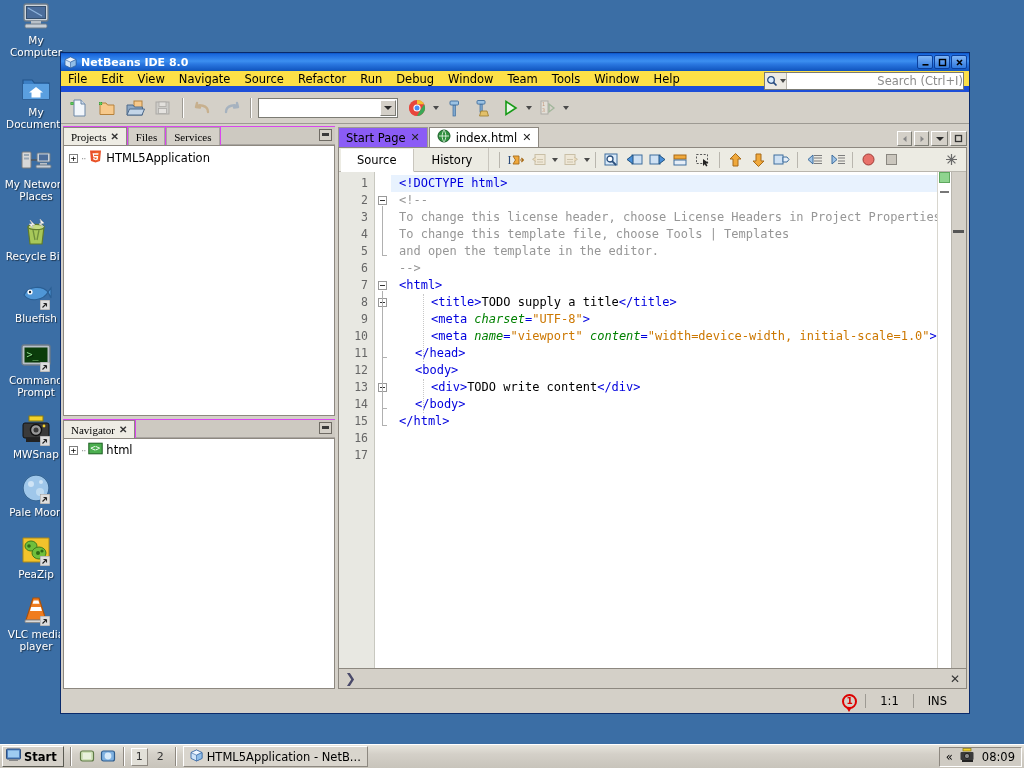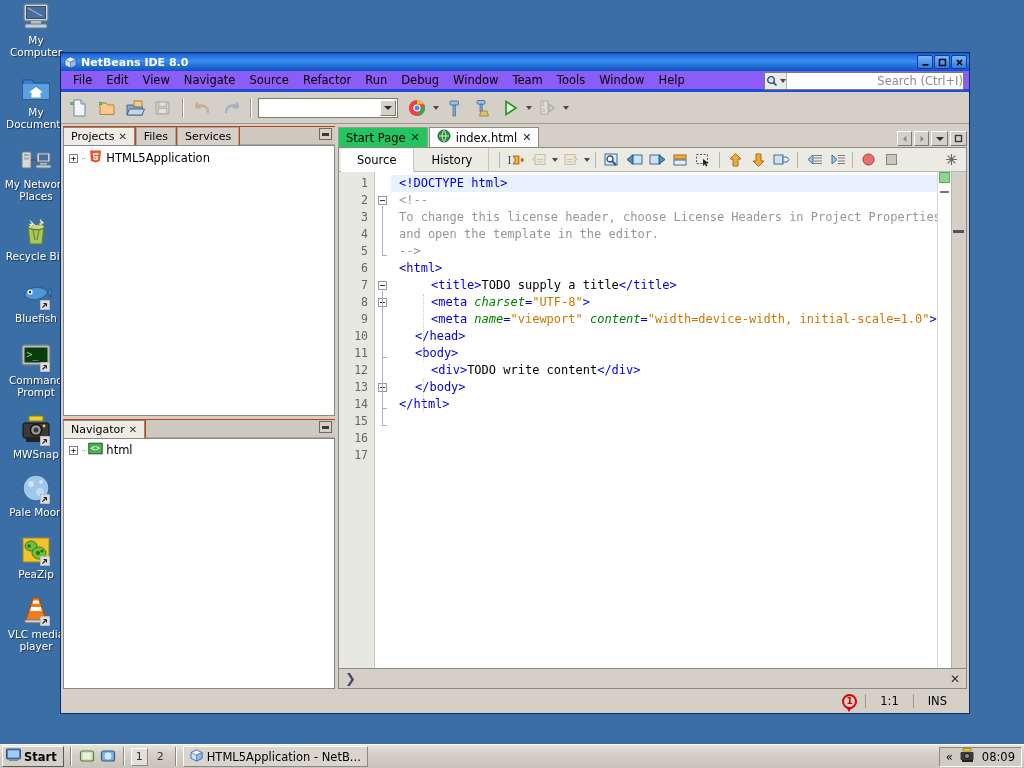--- a/index.html
+++ b/index.html
@@ -53,24 +53,23 @@
     background:linear-gradient(to bottom,#7fb4f5,#2f7ae0);
     border:1px solid #0b3f9b; border-radius:2px;
     display:flex; align-items:center; justify-content:center;
     color:#000; font-size:9px; font-weight:bold; line-height:1;
     font-family:"DejaVu Sans", sans-serif;
   }
 
   
   #nb-menubar {
     flex:0 0 21px; height:21px;
-    background:#8b5cf6;
+    background:#fde047;
     display:flex; align-items:center;
-    padding-left:5px;
-    border-bottom:3px solid #1d4ed8;
+    border-bottom:6px solid #1d4ed8;
     position:relative;
   }
   .menu-item {
     padding:2px 7px; font-size:11.5px; color:#000; cursor:default;
     font-family:"DejaVu Sans", sans-serif;
   }
   #search-wrap {
     position:absolute; right:5px; top:1px;
     display:flex; align-items:center;
     height:18px; width:200px;
@@ -106,21 +105,21 @@
   .dropcaret { width:0;height:0;border-left:4px solid transparent;border-right:4px solid transparent;border-top:4px solid #2b2b2b; }
   .tb-smallcaret { width:0;height:0;border-left:3px solid transparent;border-right:3px solid transparent;border-top:4px solid #4a4a4a; margin-left:1px; }
 
   
   #nb-body { flex:1; display:flex; padding:2px 2px 0 2px; gap:3px; min-height:0; }
   #left-col { width:272px; display:flex; flex-direction:column; gap:3px; }
   #right-col { flex:1; display:flex; flex-direction:column; min-width:0; }
 
   
   .panel { background:#d4d0c8; display:flex; flex-direction:column; min-height:0; }
-  .tabstrip { height:19px; display:flex; align-items:center; background:#c2410c; position:relative; }
+  .tabstrip { height:19px; display:flex; align-items:flex-end; background:#d946ef; position:relative;font-family:Liberation Serif, serif; }
   .wtab {
     height:18px; display:flex; align-items:center; gap:4px;
     padding:0 7px; font-size:11px;
     background:#d4d0c8; border:1px solid #a9a5a0; border-bottom:none;
     margin-right:1px; color:#000;
   }
   .wtab.active { background:#eeece4; border-color:#8d8880; font-weight:normal; }
   .wtab .x { font-size:10px; color:#333; font-weight:bold; }
   .tab-fill { flex:1; border-bottom:1px solid #a9a5a0; height:18px; background:#cdc9c1; }
   .minbox {
@@ -137,21 +136,21 @@
     width:9px; height:9px; border:1px solid #7f7f7f; background:#fff;
     display:flex; align-items:center; justify-content:center;
     font-size:9px; line-height:7px; color:#000; font-family:"DejaVu Sans Mono", monospace;
   }
   .dots { color:#9a9a9a; letter-spacing:-1px; font-size:10px; }
 
   
   #editor-tabstrip { height:21px; display:flex; align-items:flex-end; background:#d4d0c8; }
   .etab {
     height:20px; display:flex; align-items:center; gap:5px; padding:0 7px;
-    font-size:11.5px; border:1px solid #9d9a93; border-bottom:none; background:#22c55e;
+    font-size:11.5px; border:1px solid #9d9a93; border-bottom:none; background:#8b5cf6;
     margin-right:1px;
   }
   .etab.active { background:#fff; border-color:#8d8880; }
   .etab .x { font-weight:bold; font-size:11px; color:#222; }
   #etab-right { margin-left:auto; display:flex; align-items:center; gap:2px; padding-bottom:1px; }
   .navbtn {
     width:15px; height:15px; background:#d4d0c8;
     border:1px solid #fff; border-right-color:#7b7b73; border-bottom-color:#7b7b73;
     display:flex; align-items:center; justify-content:center;
   }
@@ -793,20 +792,21 @@
               <div class="foldend" style="top: 253px;"></div>
               <div class="foldline" style="top: 136px; height: 49px;"></div>
               <div class="foldend" style="top: 185px;"></div>
               <div class="foldline" style="top: 221px; height: 15px;"></div>
               <div class="foldend" style="top: 236px;"></div>
             </div>
           <div id="code-text">
               <div class="cl hl"><span class="tag">&lt;!DOCTYPE html&gt;</span></div>
               <div class="cl"><span class="cmt">&lt;!--</span></div>
               <div class="cl"><span class="cmt">To change this license header, choose License Headers in Project Properties.</span></div>
+              <div class="cl"><span class="cmt">To change this template file, choose Tools | Templates</span></div>
               <div class="cl"><span class="cmt">and open the template in the editor.</span></div>
               <div class="cl"><span class="cmt">--&gt;</span></div>
               <div class="cl"><span class="tag">&lt;html&gt;</span></div>
               <div class="cl" style="padding-left: 40px;"><span class="tag">&lt;title&gt;</span><span class="txt">TODO supply a title</span><span class="tag">&lt;/title&gt;</span></div>
               <div class="cl" style="padding-left: 40px;"><span class="tag">&lt;meta </span><span class="attr">charset</span><span class="tag">=</span><span class="val">"UTF-8"</span><span class="tag">&gt;</span></div>
               <div class="cl" style="padding-left: 40px;"><span class="tag">&lt;meta </span><span class="attr">name</span><span class="tag">=</span><span class="val">"viewport"</span><span class="txt"> </span><span class="attr">content</span><span class="tag">=</span><span class="val">"width=device-width, initial-scale=1.0"</span><span class="tag">&gt;</span></div>
               <div class="cl" style="padding-left: 24px;"><span class="tag">&lt;/head&gt;</span></div>
               <div class="cl" style="padding-left: 24px;"><span class="tag">&lt;body&gt;</span></div>
               <div class="cl" style="padding-left: 40px;"><span class="tag">&lt;div&gt;</span><span class="txt">TODO write content</span><span class="tag">&lt;/div&gt;</span></div>
               <div class="cl" style="padding-left: 24px;"><span class="tag">&lt;/body&gt;</span></div>

